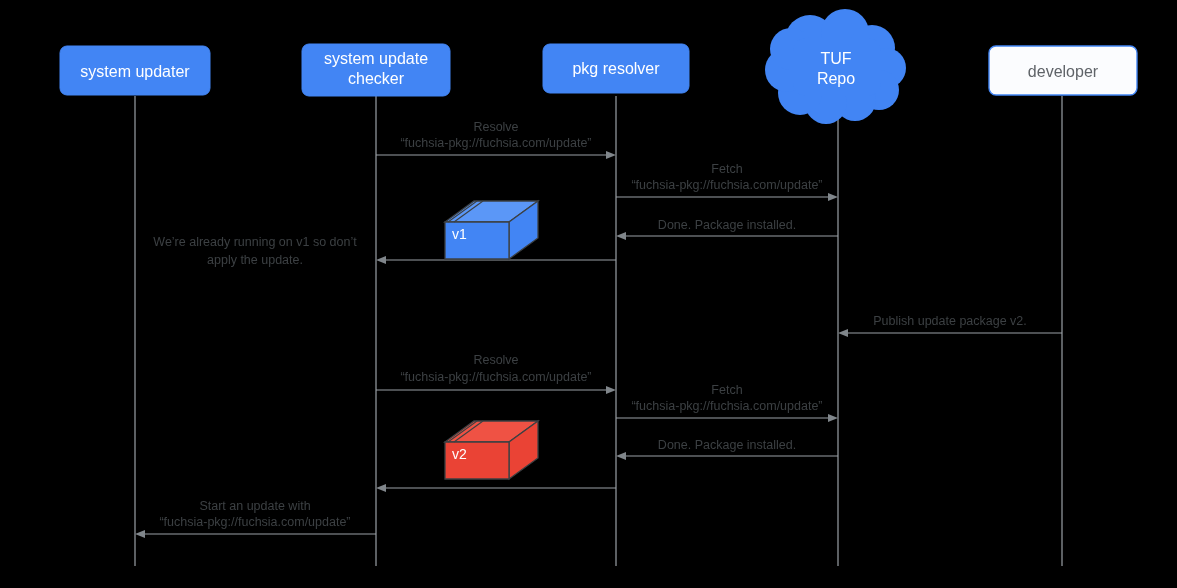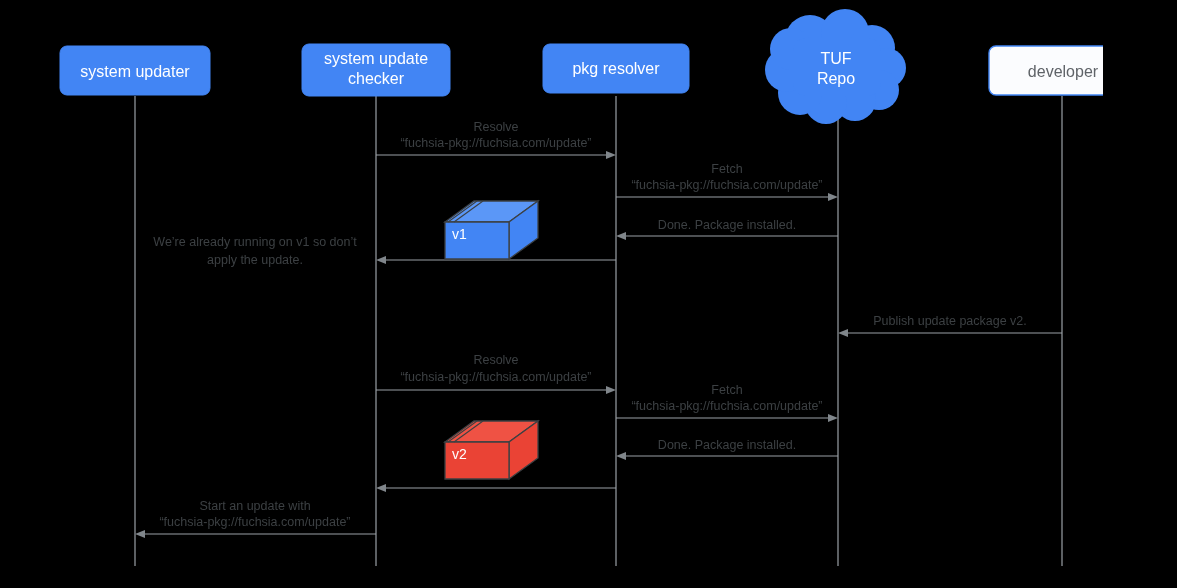--- a/index.html
+++ b/index.html
@@ -7,20 +7,21 @@
     padding: 0;
     background: #000000;
   }
   #diagram-root {
     position: relative;
     width: 1103px;
     height: 588px;
     background: #000000;
     font-family: "Liberation Sans", "DejaVu Sans", sans-serif;
     overflow: hidden;
+    padding-left: 44px;
   }
   svg#seq-svg {
     position: absolute;
     left: 0;
     top: 0;
     width: 1177px;
     height: 588px;
     display: block;
   }
   .lifeline {

